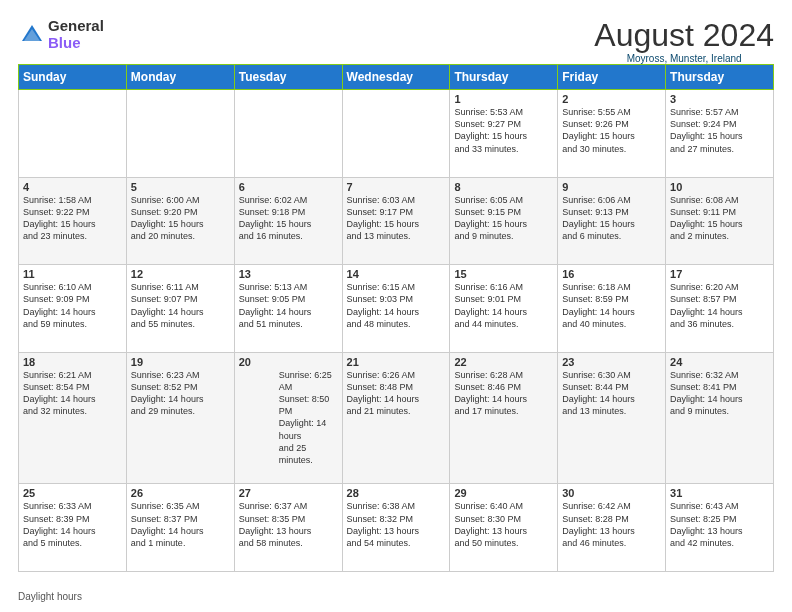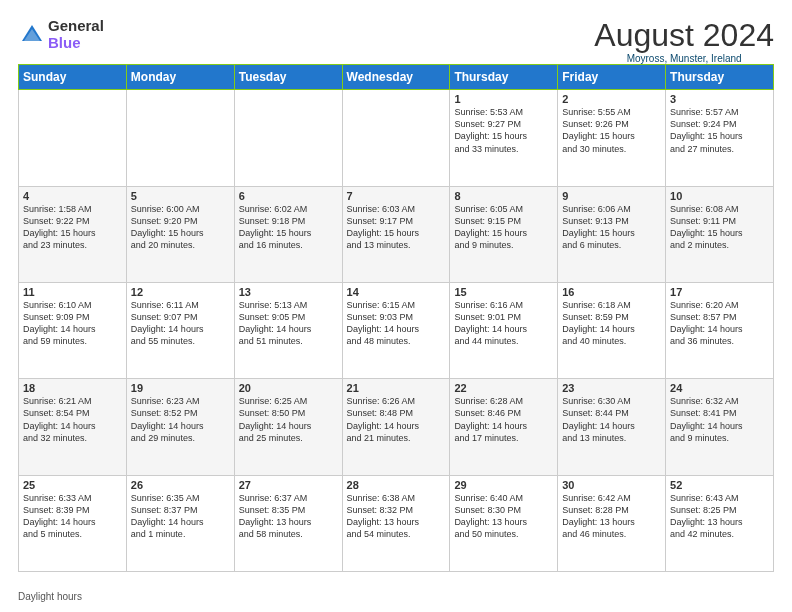--- a/index.html
+++ b/index.html
@@ -283,21 +283,21 @@
           </td>
           <td>
             <span class="day-num">19</span>
             <div class="day-info" style="white-space: pre-line;">Sunrise: 6:23 AM
 Sunset: 8:52 PM
 Daylight: 14 hours
 and 29 minutes.</div>
           </td>
           <td>
             <span class="day-num">20</span>
-            <div class="day-info" style="white-space: pre-line;">Sunrise: 6:25 AM
+            <div class="day-info" style="white-space: pre-line; margin-left: 40px;">Sunrise: 6:25 AM
 Sunset: 8:50 PM
 Daylight: 14 hours
 and 25 minutes.</div>
           </td>
           <td>
             <span class="day-num">21</span>
             <div class="day-info" style="white-space: pre-line;">Sunrise: 6:26 AM
 Sunset: 8:48 PM
 Daylight: 14 hours
 and 21 minutes.</div>
@@ -361,21 +361,21 @@
 and 50 minutes.</div>
           </td>
           <td>
             <span class="day-num">30</span>
             <div class="day-info" style="white-space: pre-line;">Sunrise: 6:42 AM
 Sunset: 8:28 PM
 Daylight: 13 hours
 and 46 minutes.</div>
           </td>
           <td>
-            <span class="day-num">52</span>
+            <span class="day-num">31</span>
             <div class="day-info" style="white-space: pre-line;">Sunrise: 6:43 AM
 Sunset: 8:25 PM
 Daylight: 13 hours
 and 42 minutes.</div>
           </td>
         </tr>
       </tbody>
   </table>
   <div class="footer-note">Daylight hours</div>
 </div>

